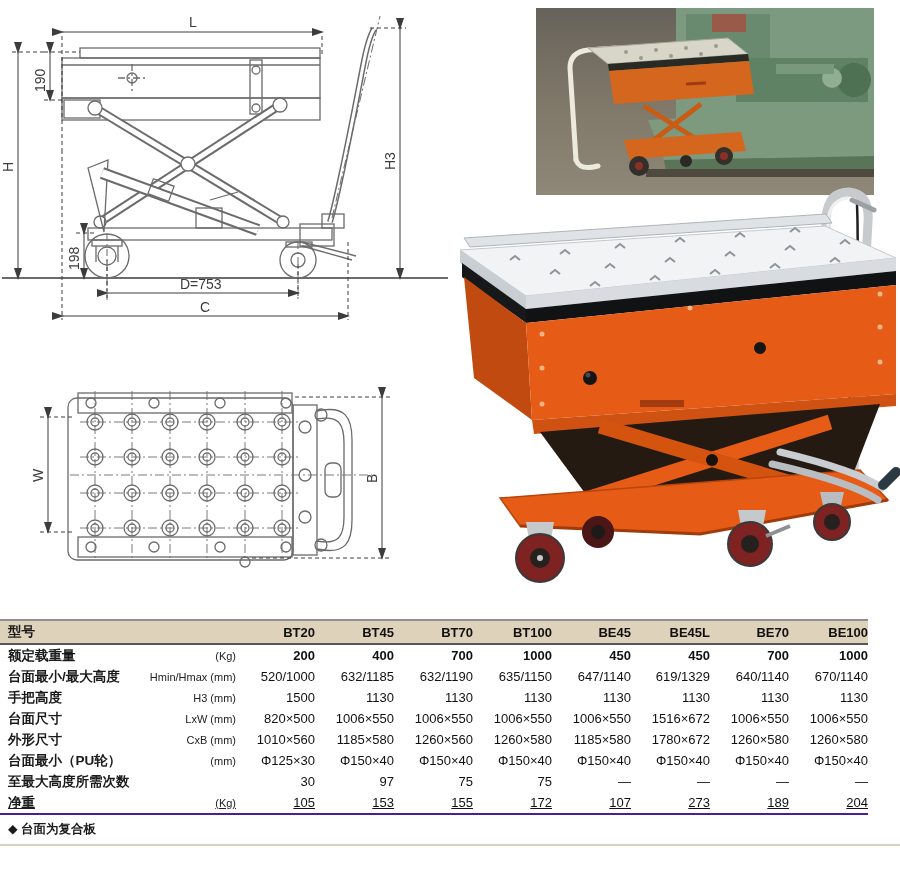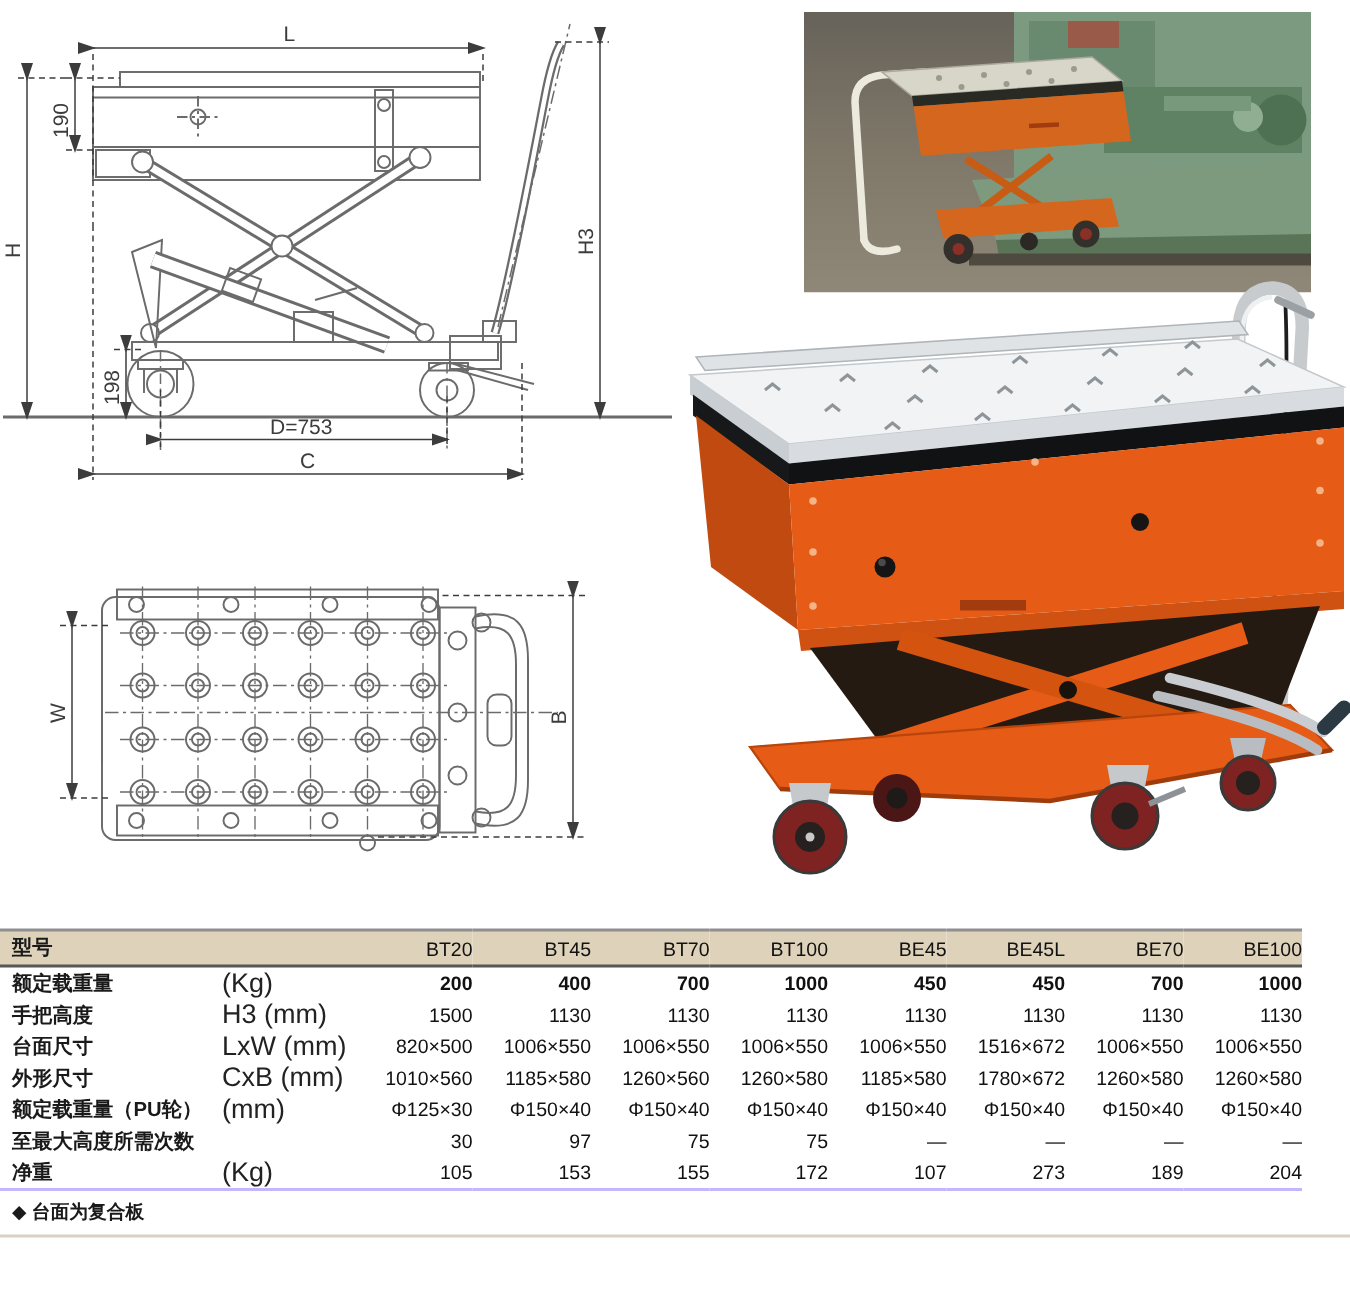--- a/index.html
+++ b/index.html
@@ -15,26 +15,26 @@
   table.spec{border-collapse:collapse;table-layout:fixed;width:868px;}
   table.spec col.c-lbl{width:148px;}
   table.spec col.c-unit{width:88px;}
   table.spec col.c-val{width:79px;}
   table.spec thead tr{
     background:#ded2ba;height:24px;
     border-top:2px solid #8f8f8f;border-bottom:2px solid #575757;
   }
   table.spec th,table.spec td{padding:0;white-space:nowrap;overflow:visible;}
   table.spec .lbl{text-align:left;padding-left:8px;font-weight:700;font-size:13.5px;}
-  table.spec .unit{font-weight:400;font-size:18px;color:#222;}
+  table.spec .unit{text-align:right;font-weight:400;font-size:11px;color:#222;}
   table.spec .val{text-align:right;font-size:13px;color:#111;}
-  table.spec thead .val{font-weight:400;}
+  table.spec thead .val{font-weight:700;}
   table.spec tbody td{height:21px;}
   table.spec tbody tr:first-child td.val{font-weight:700;} 
-  table.spec tbody tr:last-child td{border-bottom:2px solid #c4b5fd;}
+  table.spec tbody tr:last-child td{border-bottom:2px solid #4c1d95;text-decoration:underline;}
   #footnote{
     margin-top:4px;padding:2px 0 6px 8px;font-weight:700;font-size:12.5px;
     border-bottom:2px solid #d8d1c2;width:892px;
   }
 </style>
 </head>
 <body>
 
 <svg class="abs" style="left:0;top:10px" width="450" height="330" viewBox="0 0 450 330">
   <defs>
@@ -417,20 +417,32 @@
     <td class="val">200</td>
     <td class="val">400</td>
     <td class="val">700</td>
     <td class="val">1000</td>
     <td class="val">450</td>
     <td class="val">450</td>
     <td class="val">700</td>
     <td class="val">1000</td>
   </tr>
         <tr>
+    <td class="lbl">台面最小/最大高度</td>
+    <td class="unit">Hmin/Hmax (mm)</td>
+    <td class="val">520/1000</td>
+    <td class="val">632/1185</td>
+    <td class="val">632/1190</td>
+    <td class="val">635/1150</td>
+    <td class="val">647/1140</td>
+    <td class="val">619/1329</td>
+    <td class="val">640/1140</td>
+    <td class="val">670/1140</td>
+  </tr>
+        <tr>
     <td class="lbl">手把高度</td>
     <td class="unit">H3 (mm)</td>
     <td class="val">1500</td>
     <td class="val">1130</td>
     <td class="val">1130</td>
     <td class="val">1130</td>
     <td class="val">1130</td>
     <td class="val">1130</td>
     <td class="val">1130</td>
     <td class="val">1130</td>
@@ -453,21 +465,21 @@
     <td class="val">1010×560</td>
     <td class="val">1185×580</td>
     <td class="val">1260×560</td>
     <td class="val">1260×580</td>
     <td class="val">1185×580</td>
     <td class="val">1780×672</td>
     <td class="val">1260×580</td>
     <td class="val">1260×580</td>
   </tr>
         <tr>
-    <td class="lbl">额定载重量（PU轮）</td>
+    <td class="lbl">台面最小（PU轮）</td>
     <td class="unit">(mm)</td>
     <td class="val">Φ125×30</td>
     <td class="val">Φ150×40</td>
     <td class="val">Φ150×40</td>
     <td class="val">Φ150×40</td>
     <td class="val">Φ150×40</td>
     <td class="val">Φ150×40</td>
     <td class="val">Φ150×40</td>
     <td class="val">Φ150×40</td>
   </tr>

